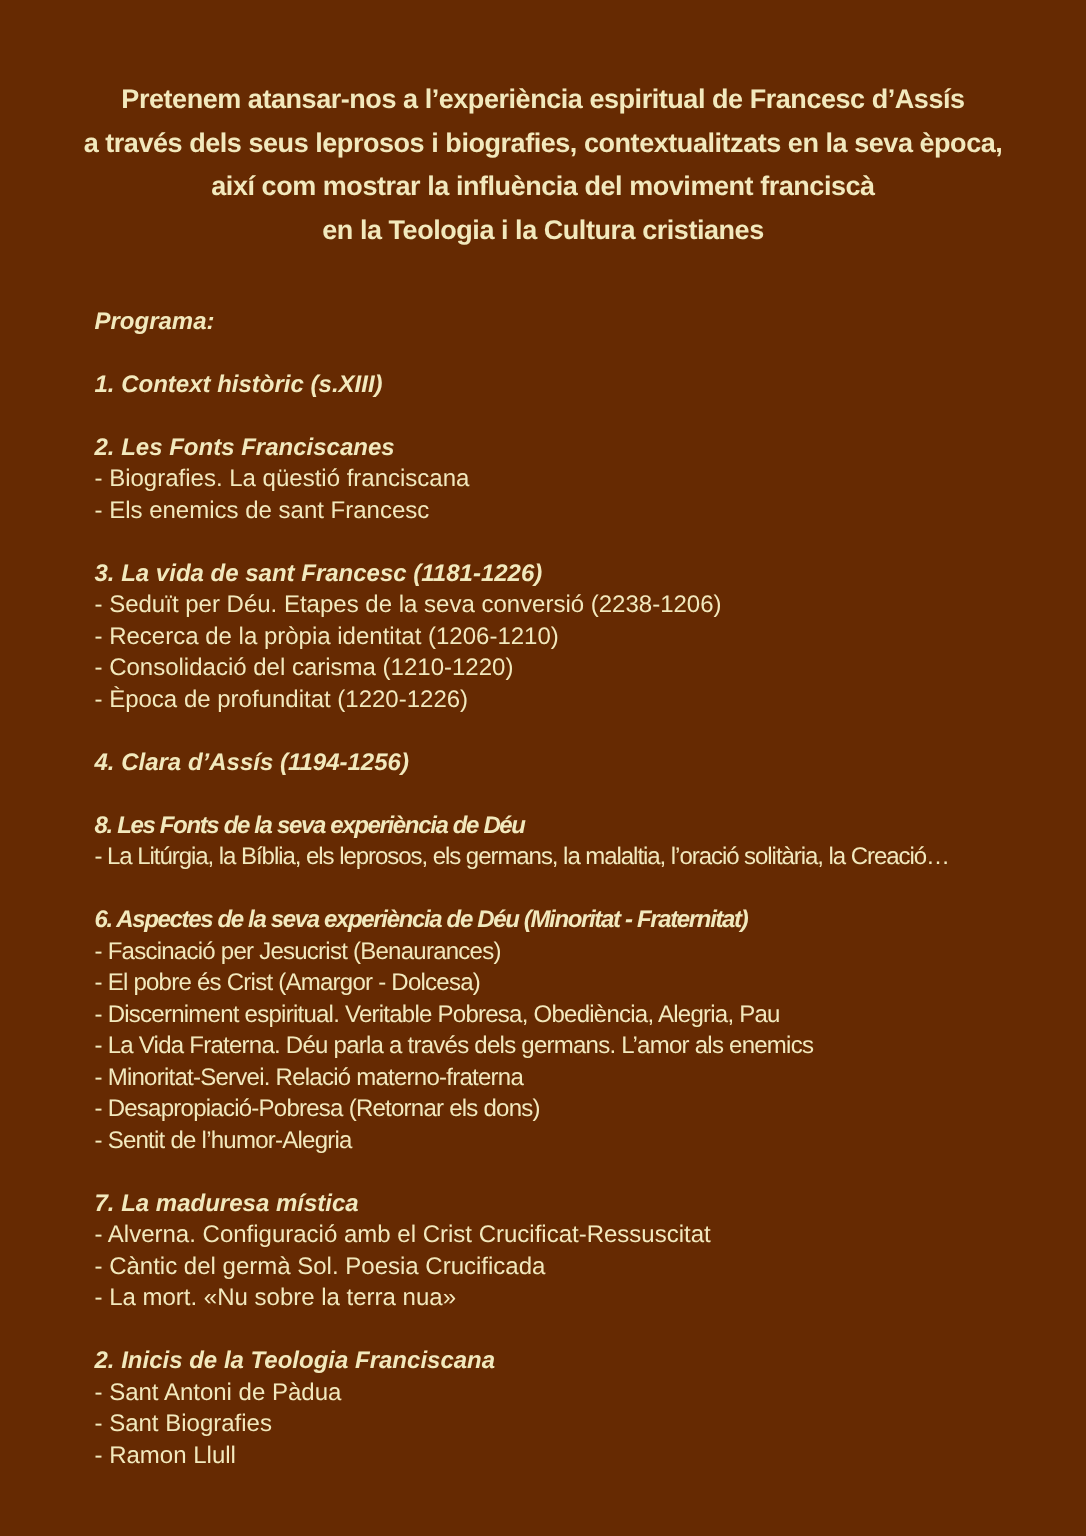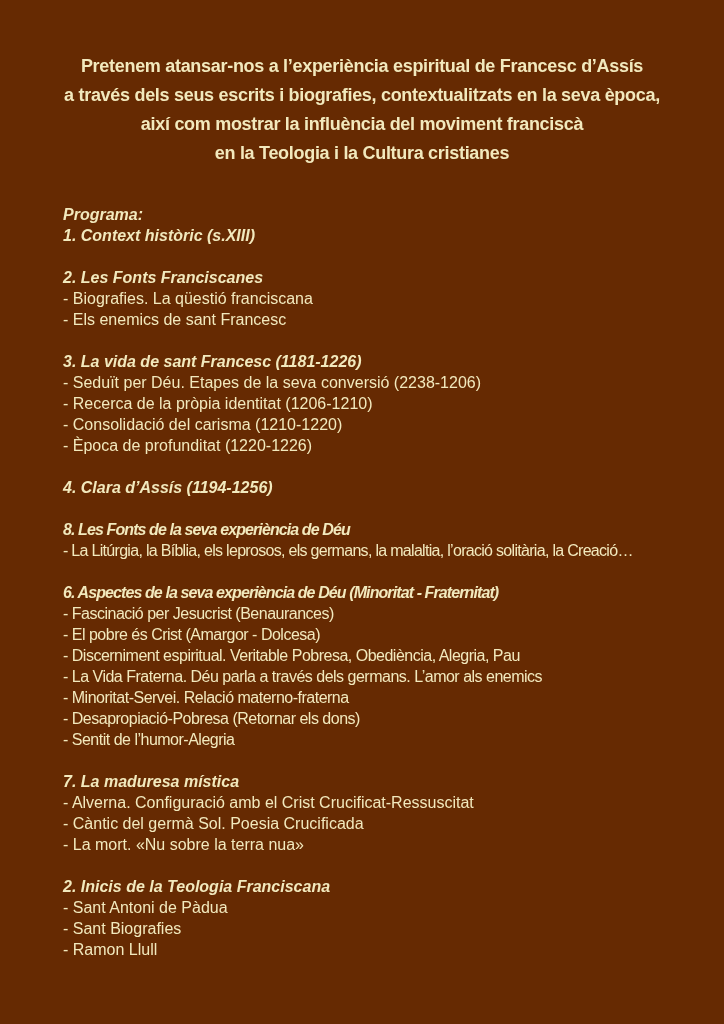--- a/index.html
+++ b/index.html
@@ -30,20 +30,21 @@
   .program {
     margin-top: 36px;
     padding-left: 63px;
     padding-right: 26px;
     font-size: 16px;
     line-height: 21px;
   }
   .program-label {
     font-weight: bold;
     font-style: italic;
+    margin-bottom: 21px;
   }
   .section {
     margin-bottom: 21px;
   }
   .section .heading {
     font-weight: bold;
     font-style: italic;
   }
   .section .item {
     font-weight: normal;
@@ -53,21 +54,21 @@
   .sec-4 .item { letter-spacing: -0.7px; }
   .sec-5 .item { letter-spacing: -0.5px; }
 </style>
 </head>
 <body style="background: rgb(102, 42, 2); color: rgb(242, 233, 189);">
 
 <div class="slide">
 
   <div class="title-block">
     <div>Pretenem atansar-nos a l’experiència espiritual de Francesc d’Assís</div>
-    <div>a través dels seus escrits i biografies, contextualitzats en la seva època,</div>
+    <div>a través dels seus leprosos i biografies, contextualitzats en la seva època,</div>
     <div>així com mostrar la influència del moviment franciscà</div>
     <div>en la Teologia i la Cultura cristianes</div>
   </div>
 
   <div class="program">
     <div class="program-label">Programa:</div>
     <div>
         <div class="section sec-0">
           <div class="heading">1. Context històric (s.XIII)</div>
         </div>

